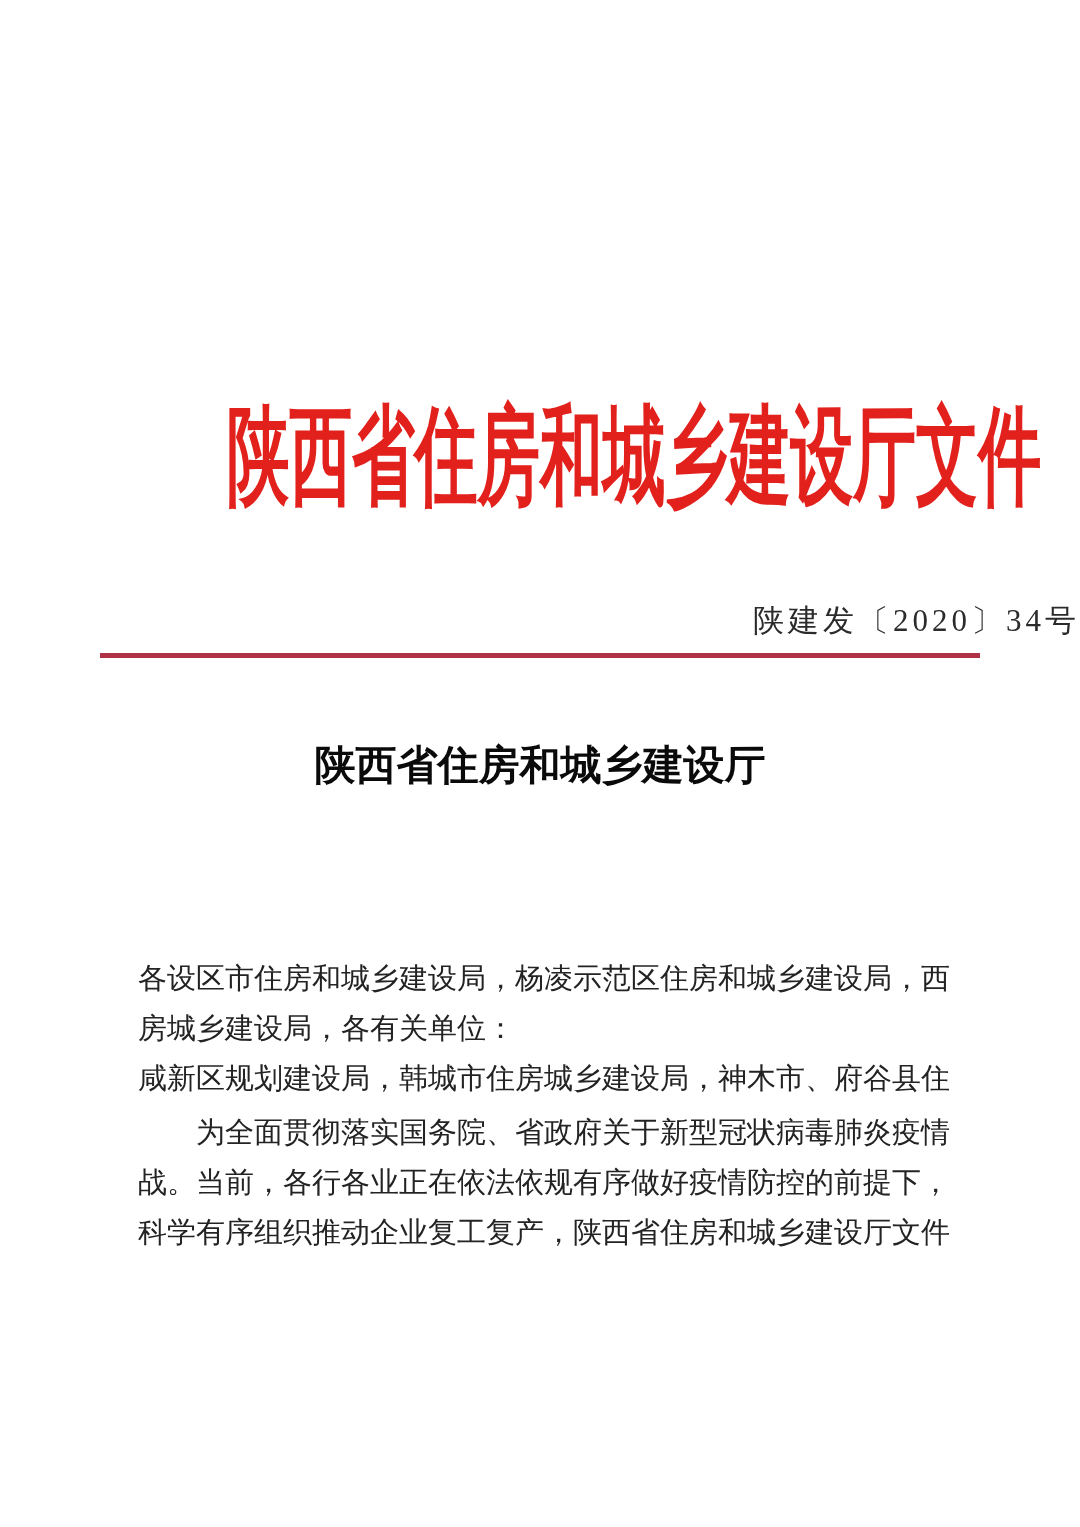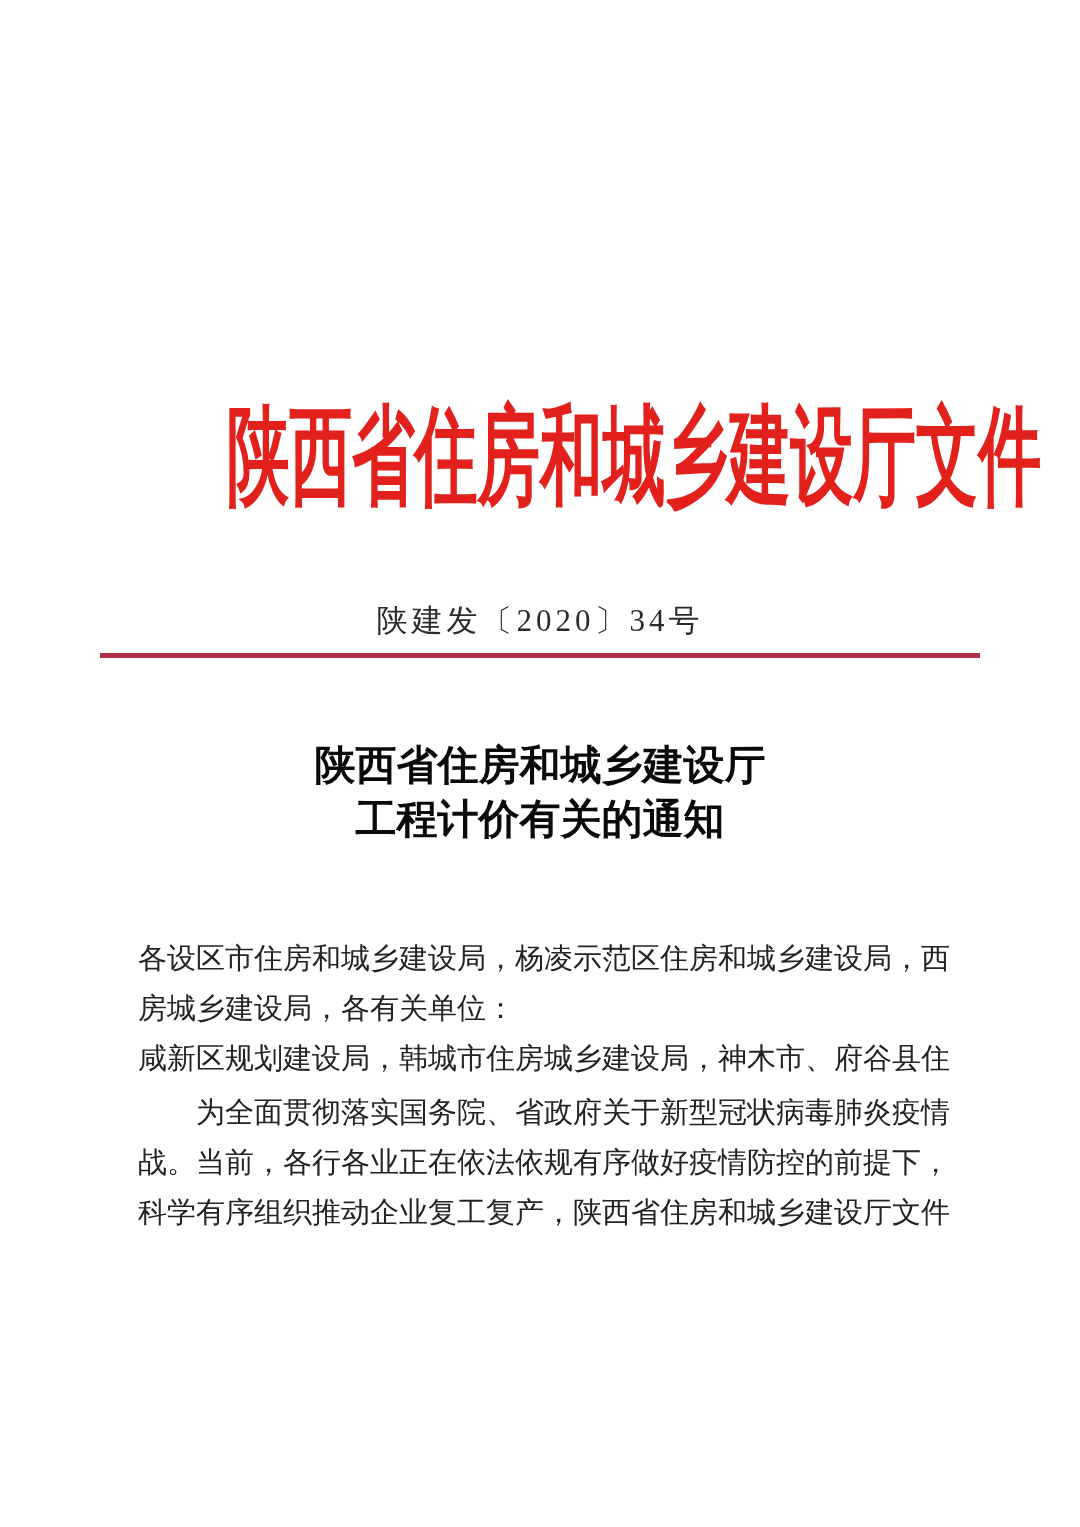--- a/index.html
+++ b/index.html
@@ -30,21 +30,21 @@
     white-space: nowrap;
     transform: scaleX(0.58);
     transform-origin: 50% 50%;
   }
   
   .doc-number {
     position: absolute;
     top: 600px;
     left: 0;
     width: 1080px;
-    text-align: center;
+    text-align: right;
     font-size: 31px;
     line-height: 42px;
     letter-spacing: 4px;
     color: #2b2b2b;
   }
   
   .red-rule {
     position: absolute;
     top: 653px;
     left: 100px;
@@ -63,21 +63,21 @@
     line-height: 54px;
     font-weight: bold;
     color: #0a0a0a;
   }
   .doc-title .title-line {
     white-space: nowrap;
   }
   
   .doc-body {
     position: absolute;
-    top: 933px;
+    top: 953px;
     left: 138px;
     width: 812px;
     font-size: 29px;
     color: #232323;
   }
   .doc-body .body-line {
     height: 50px;
     line-height: 50px;
     white-space: nowrap;
   }
@@ -94,21 +94,20 @@
 <div class="page">
 
   <div class="red-header">陕西省住房和城乡建设厅文件</div>
 
   <div class="doc-number">陕建发〔2020〕34号</div>
 
   <div class="red-rule"></div>
 
   <div class="doc-title">
     <div class="title-line">陕西省住房和城乡建设厅</div>
-    <div class="title-line">工程计价有关的通知</div>
   </div>
 
   <div class="doc-body">
 
     <div class="para1">
       <div class="body-line">各设区市住房和城乡建设局，杨凌示范区住房和城乡建设局，西</div>
       <div class="body-line">房城乡建设局，各有关单位：</div>
       <div class="body-line">咸新区规划建设局，韩城市住房城乡建设局，神木市、府谷县住</div>
     </div>
 

